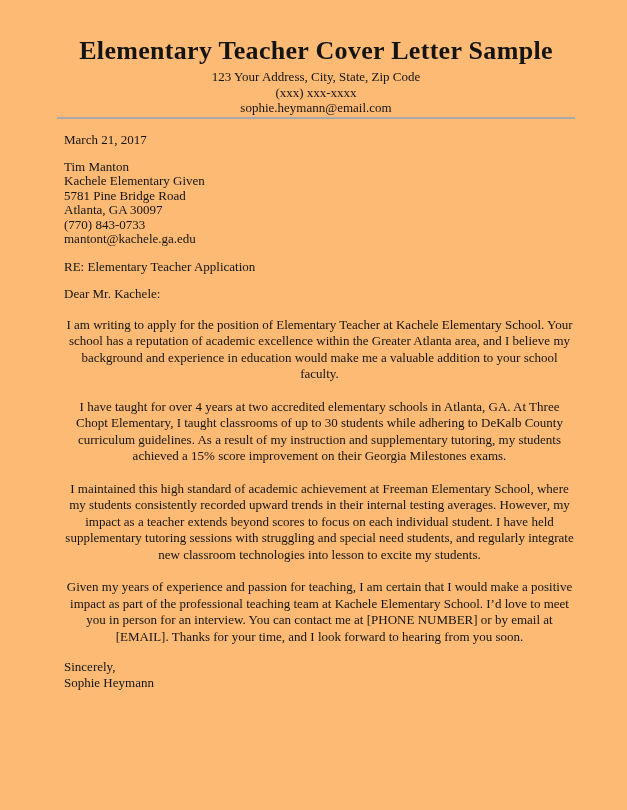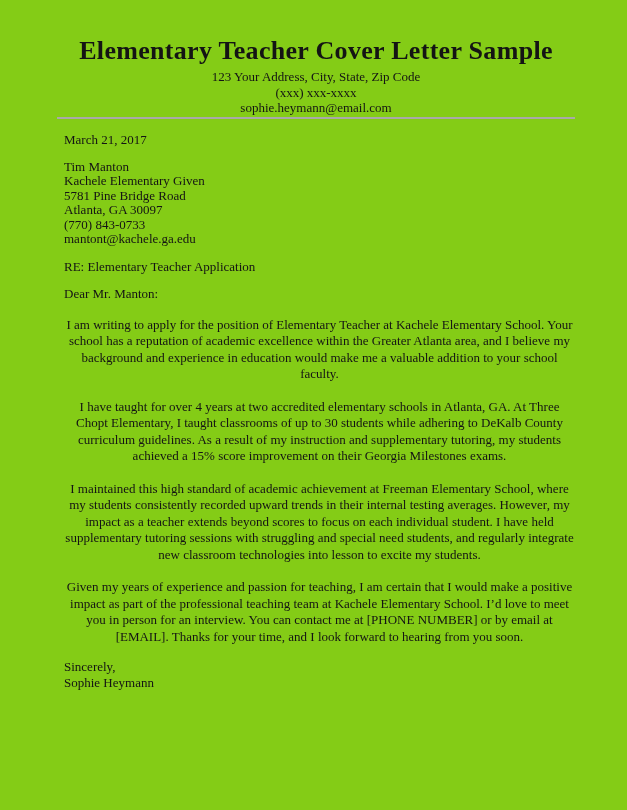--- a/index.html
+++ b/index.html
@@ -1,20 +1,20 @@
 <!DOCTYPE html>
 <html><head>
 <meta charset="utf-8">
 <style>
   html, body { margin: 0; padding: 0; background: #ffffff; }
   .page {
     position: relative;
     width: 627px;
     height: 810px;
-    background: #84cc16;
+    background: #fdba74;
     box-sizing: border-box;
     padding: 0 52px 0 57px;
     font-family: "Liberation Serif", "DejaVu Serif", serif;
     color: #141414;
     overflow: hidden;
   }
   .letter-header { text-align: center; }
   .letter-title {
     margin: 36px 0 0 0;
     font-size: 26px;
@@ -65,21 +65,21 @@
       <div>Tim Manton</div>
       <div>Kachele Elementary Given</div>
       <div>5781 Pine Bridge Road</div>
       <div>Atlanta, GA 30097</div>
       <div>(770) 843-0733</div>
       <div>mantont@kachele.ga.edu</div>
     </div>
 
     <p class="re-line">RE: Elementary Teacher Application</p>
 
-    <p class="salutation">Dear Mr. Manton:</p>
+    <p class="salutation">Dear Mr. Kachele:</p>
 
     <p class="para">I am writing to apply for the position of Elementary Teacher at Kachele Elementary School. Your school has a reputation of academic excellence within the Greater Atlanta area, and I believe my background and experience in education would make me a valuable addition to your school faculty.</p>
     <p class="para">I have taught for over 4 years at two accredited elementary schools in Atlanta, GA. At Three Chopt Elementary, I taught classrooms of up to 30 students while adhering to DeKalb County curriculum guidelines. As a result of my instruction and supplementary tutoring, my students achieved a 15% score improvement on their Georgia Milestones exams.</p>
     <p class="para">I maintained this high standard of academic achievement at Freeman Elementary School, where my students consistently recorded upward trends in their internal testing averages. However, my impact as a teacher extends beyond scores to focus on each individual student. I have held supplementary tutoring sessions with struggling and special need students, and regularly integrate new classroom technologies into lesson to excite my students.</p>
     <p class="para">Given my years of experience and passion for teaching, I am certain that I would make a positive impact as part of the professional teaching team at Kachele Elementary School. I’d love to meet you in person for an interview. You can contact me at [PHONE NUMBER] or by email at [EMAIL]. Thanks for your time, and I look forward to hearing from you soon.</p>
 
     <div class="closing-block">
       <div>Sincerely,</div>
       <div>Sophie Heymann</div>
     </div>

